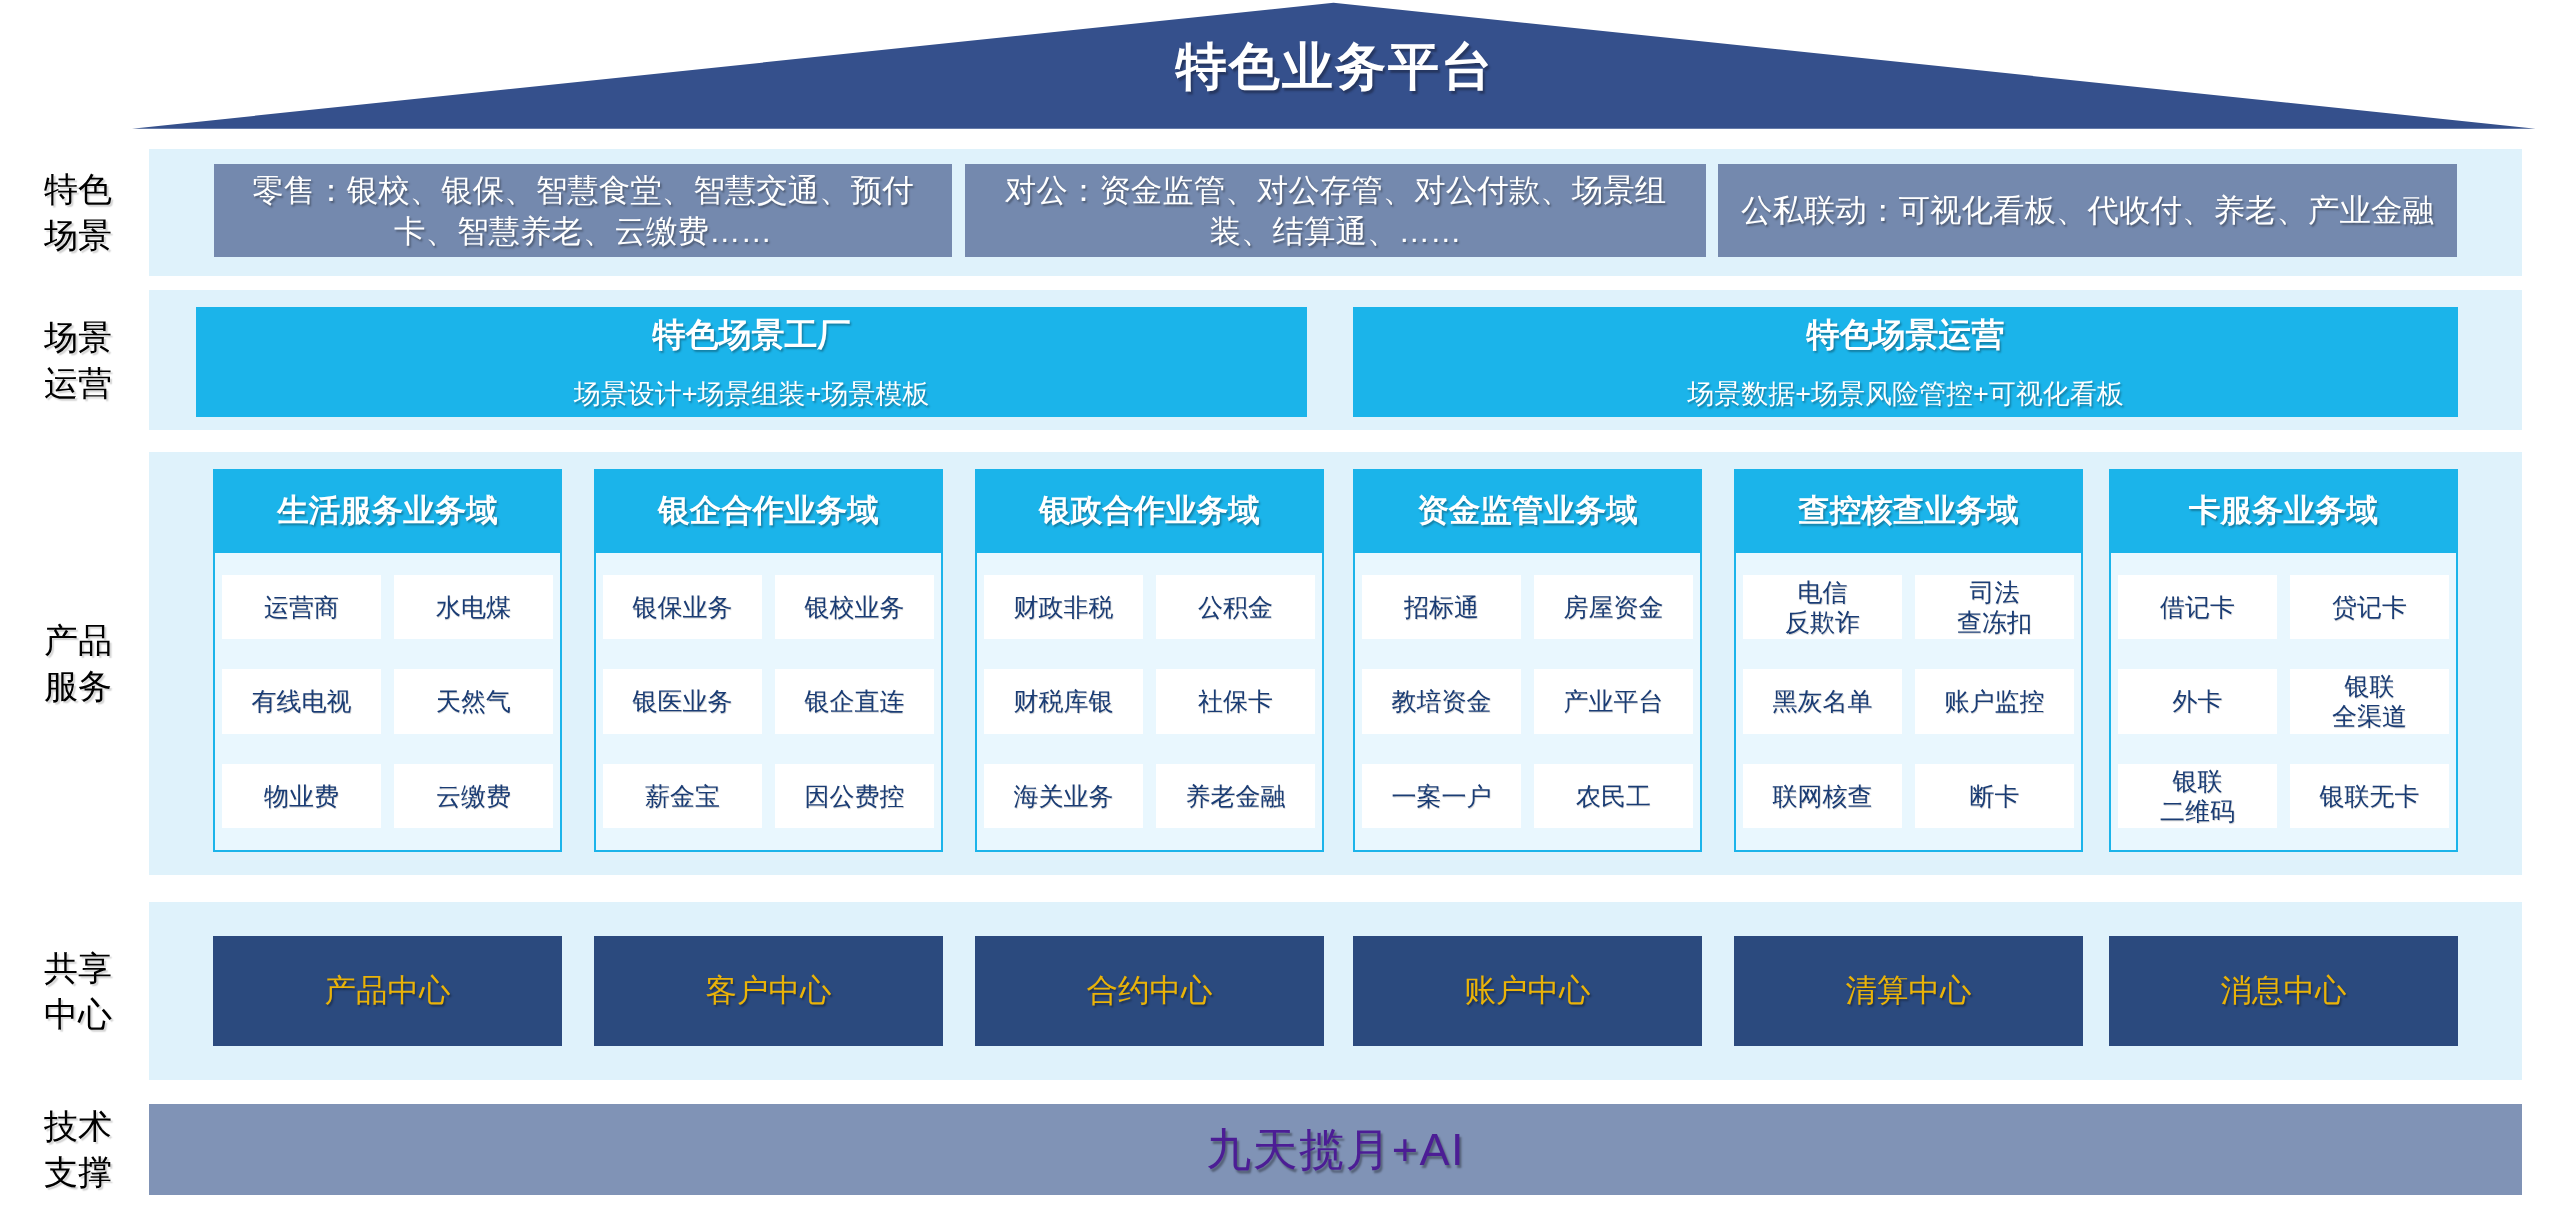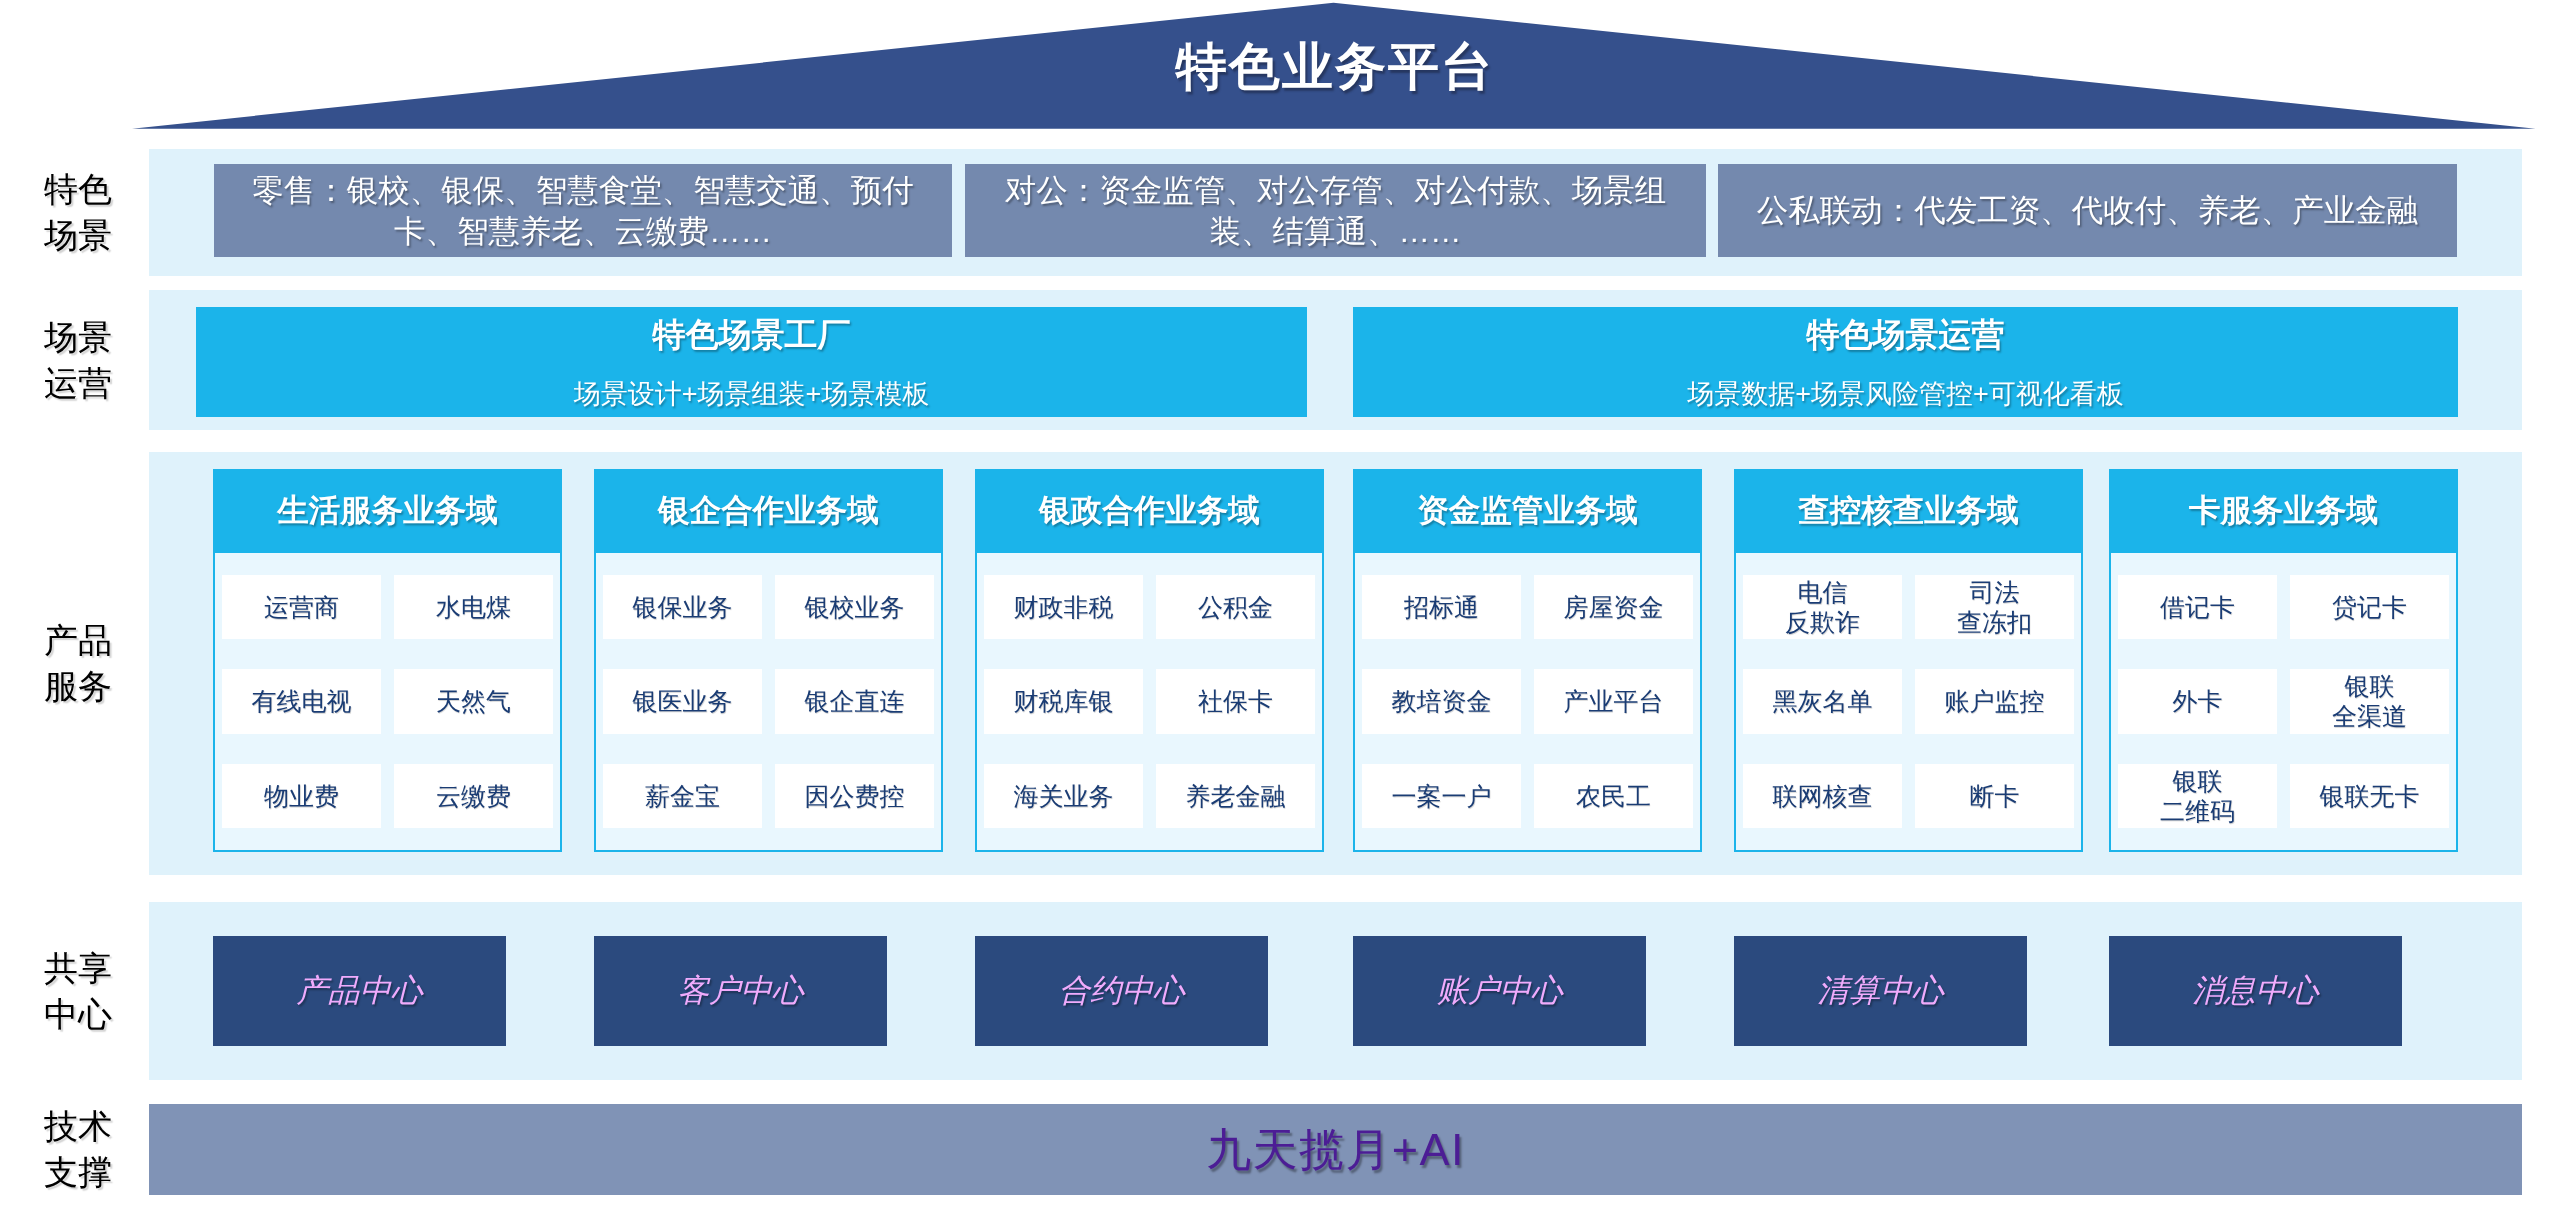--- a/index.html
+++ b/index.html
@@ -74,25 +74,24 @@
   }
   .cell{
     background:var(--cell-bg);color:var(--cell-text);
     display:flex;align-items:center;justify-content:center;
     font-size:25px;font-weight:500;line-height:30px;text-align:center;
     white-space:pre-line;
     text-shadow:0.7px 1.4px 0.7px rgba(0,0,0,.18);
   }
 
   .center-box{
-    position:absolute;top:936px;width:293px;height:110px;background:var(--center-box);
-    display:flex;align-items:center;justify-content:center;
-    color:#f0abfc;font-size:31.5px;white-space:nowrap;
+    position:absolute;top:936px;width:349px;height:110px;background:var(--center-box);
+    display:flex;align-items:center;justify-content:center;
+    color:#eab308;font-size:31.5px;white-space:nowrap;
     text-shadow:1.4px 2.1px 2.1px rgba(0,0,0,.35);
-    font-style:italic;
   }
 
   .tech-bar{
     position:absolute;left:149px;top:1104px;width:2373px;height:91px;
     background:var(--tech-bar);
     display:flex;align-items:center;justify-content:center;
   }
   .tech-text{
     color:#4c1d95;font-size:45px;font-weight:normal;letter-spacing:1.4px;
     text-shadow:2.1px 2.7px 2.1px rgba(0,0,0,.35);
@@ -129,21 +128,21 @@
     <div>共享</div>
     <div>中心</div>
   </div>
   <div class="side-label" style="top:1149px">
     <div>技术</div>
     <div>支撑</div>
   </div>
 
   <div class="scene-box" style="left:214px;width:738px">零售：银校、银保、智慧食堂、智慧交通、预付卡、智慧养老、云缴费……</div>
   <div class="scene-box" style="left:965px;width:741px">对公：资金监管、对公存管、对公付款、场景组装、结算通、……</div>
-  <div class="scene-box" style="left:1718px;width:739px">公私联动：代发工资、代收付、养老、产业金融</div>
+  <div class="scene-box" style="left:1718px;width:739px">公私联动：可视化看板、代收付、养老、产业金融</div>
 
   <div class="ops-box" style="left:196px;width:1111px">
     <div class="ops-title">特色场景工厂</div>
     <div class="ops-sub">场景设计+场景组装+场景模板</div>
   </div>
   <div class="ops-box" style="left:1353px;width:1105px">
     <div class="ops-title">特色场景运营</div>
     <div class="ops-sub">场景数据+场景风险管控+可视化看板</div>
   </div>
 

